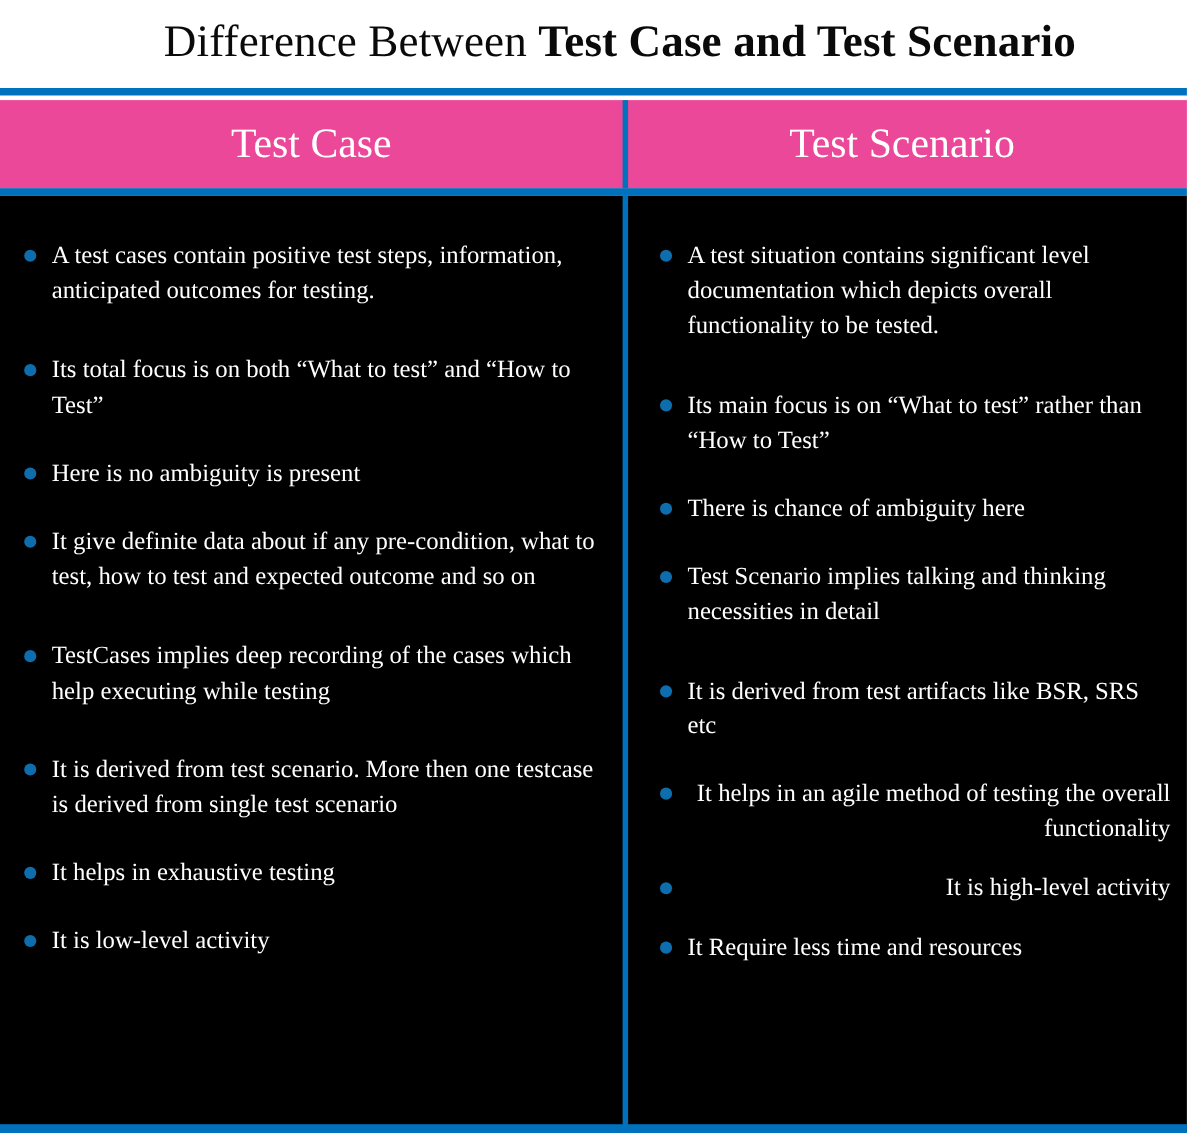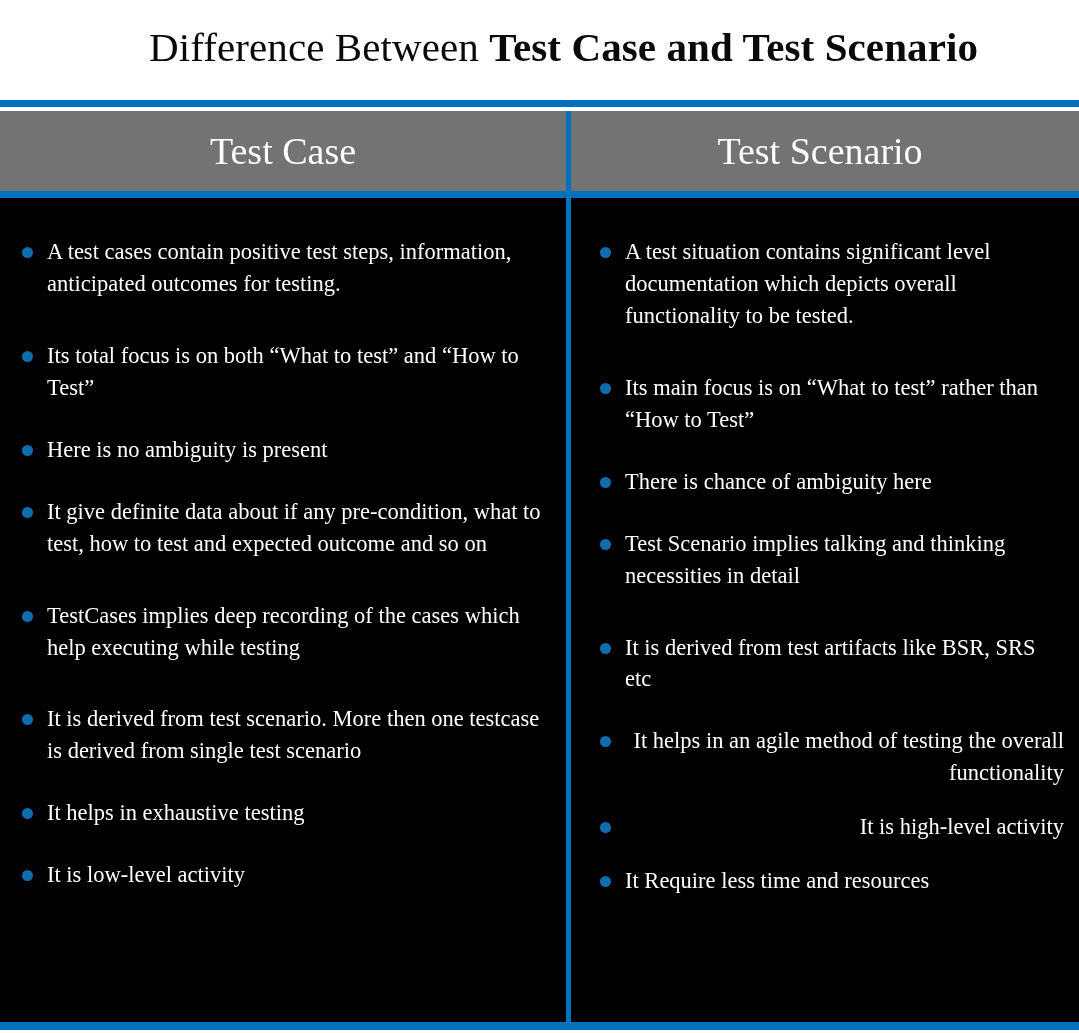--- a/index.html
+++ b/index.html
@@ -17,21 +17,21 @@
   .slide {
     position: relative;
     width: 1079px;
     height: 1033px;
     background: #ffffff;
     box-sizing: border-box;
   }
 
   
   .title-bar {
-    height: 100px;
+    height: 80px;
     background: #ffffff;
     display: flex;
     align-items: center;
     justify-content: center;
     box-sizing: border-box;
     padding-bottom: 4px;
     padding-left: 48px;
   }
   .title {
     font-size: 41px;
@@ -74,21 +74,21 @@
     bottom: 0;
     height: 3px;
     width: 100%;
     background: #ffffff;
   }
 
   
   .header-band {
     position: relative;
     height: 80px;
-    background: #737373;
+    background: #ec4899;
     display: flex;
   }
   .header-cell {
     display: flex;
     align-items: center;
     justify-content: center;
     box-sizing: border-box;
   }
   .header-cell.left  { width: 566px; }
   .header-cell.right { width: 508px; }

